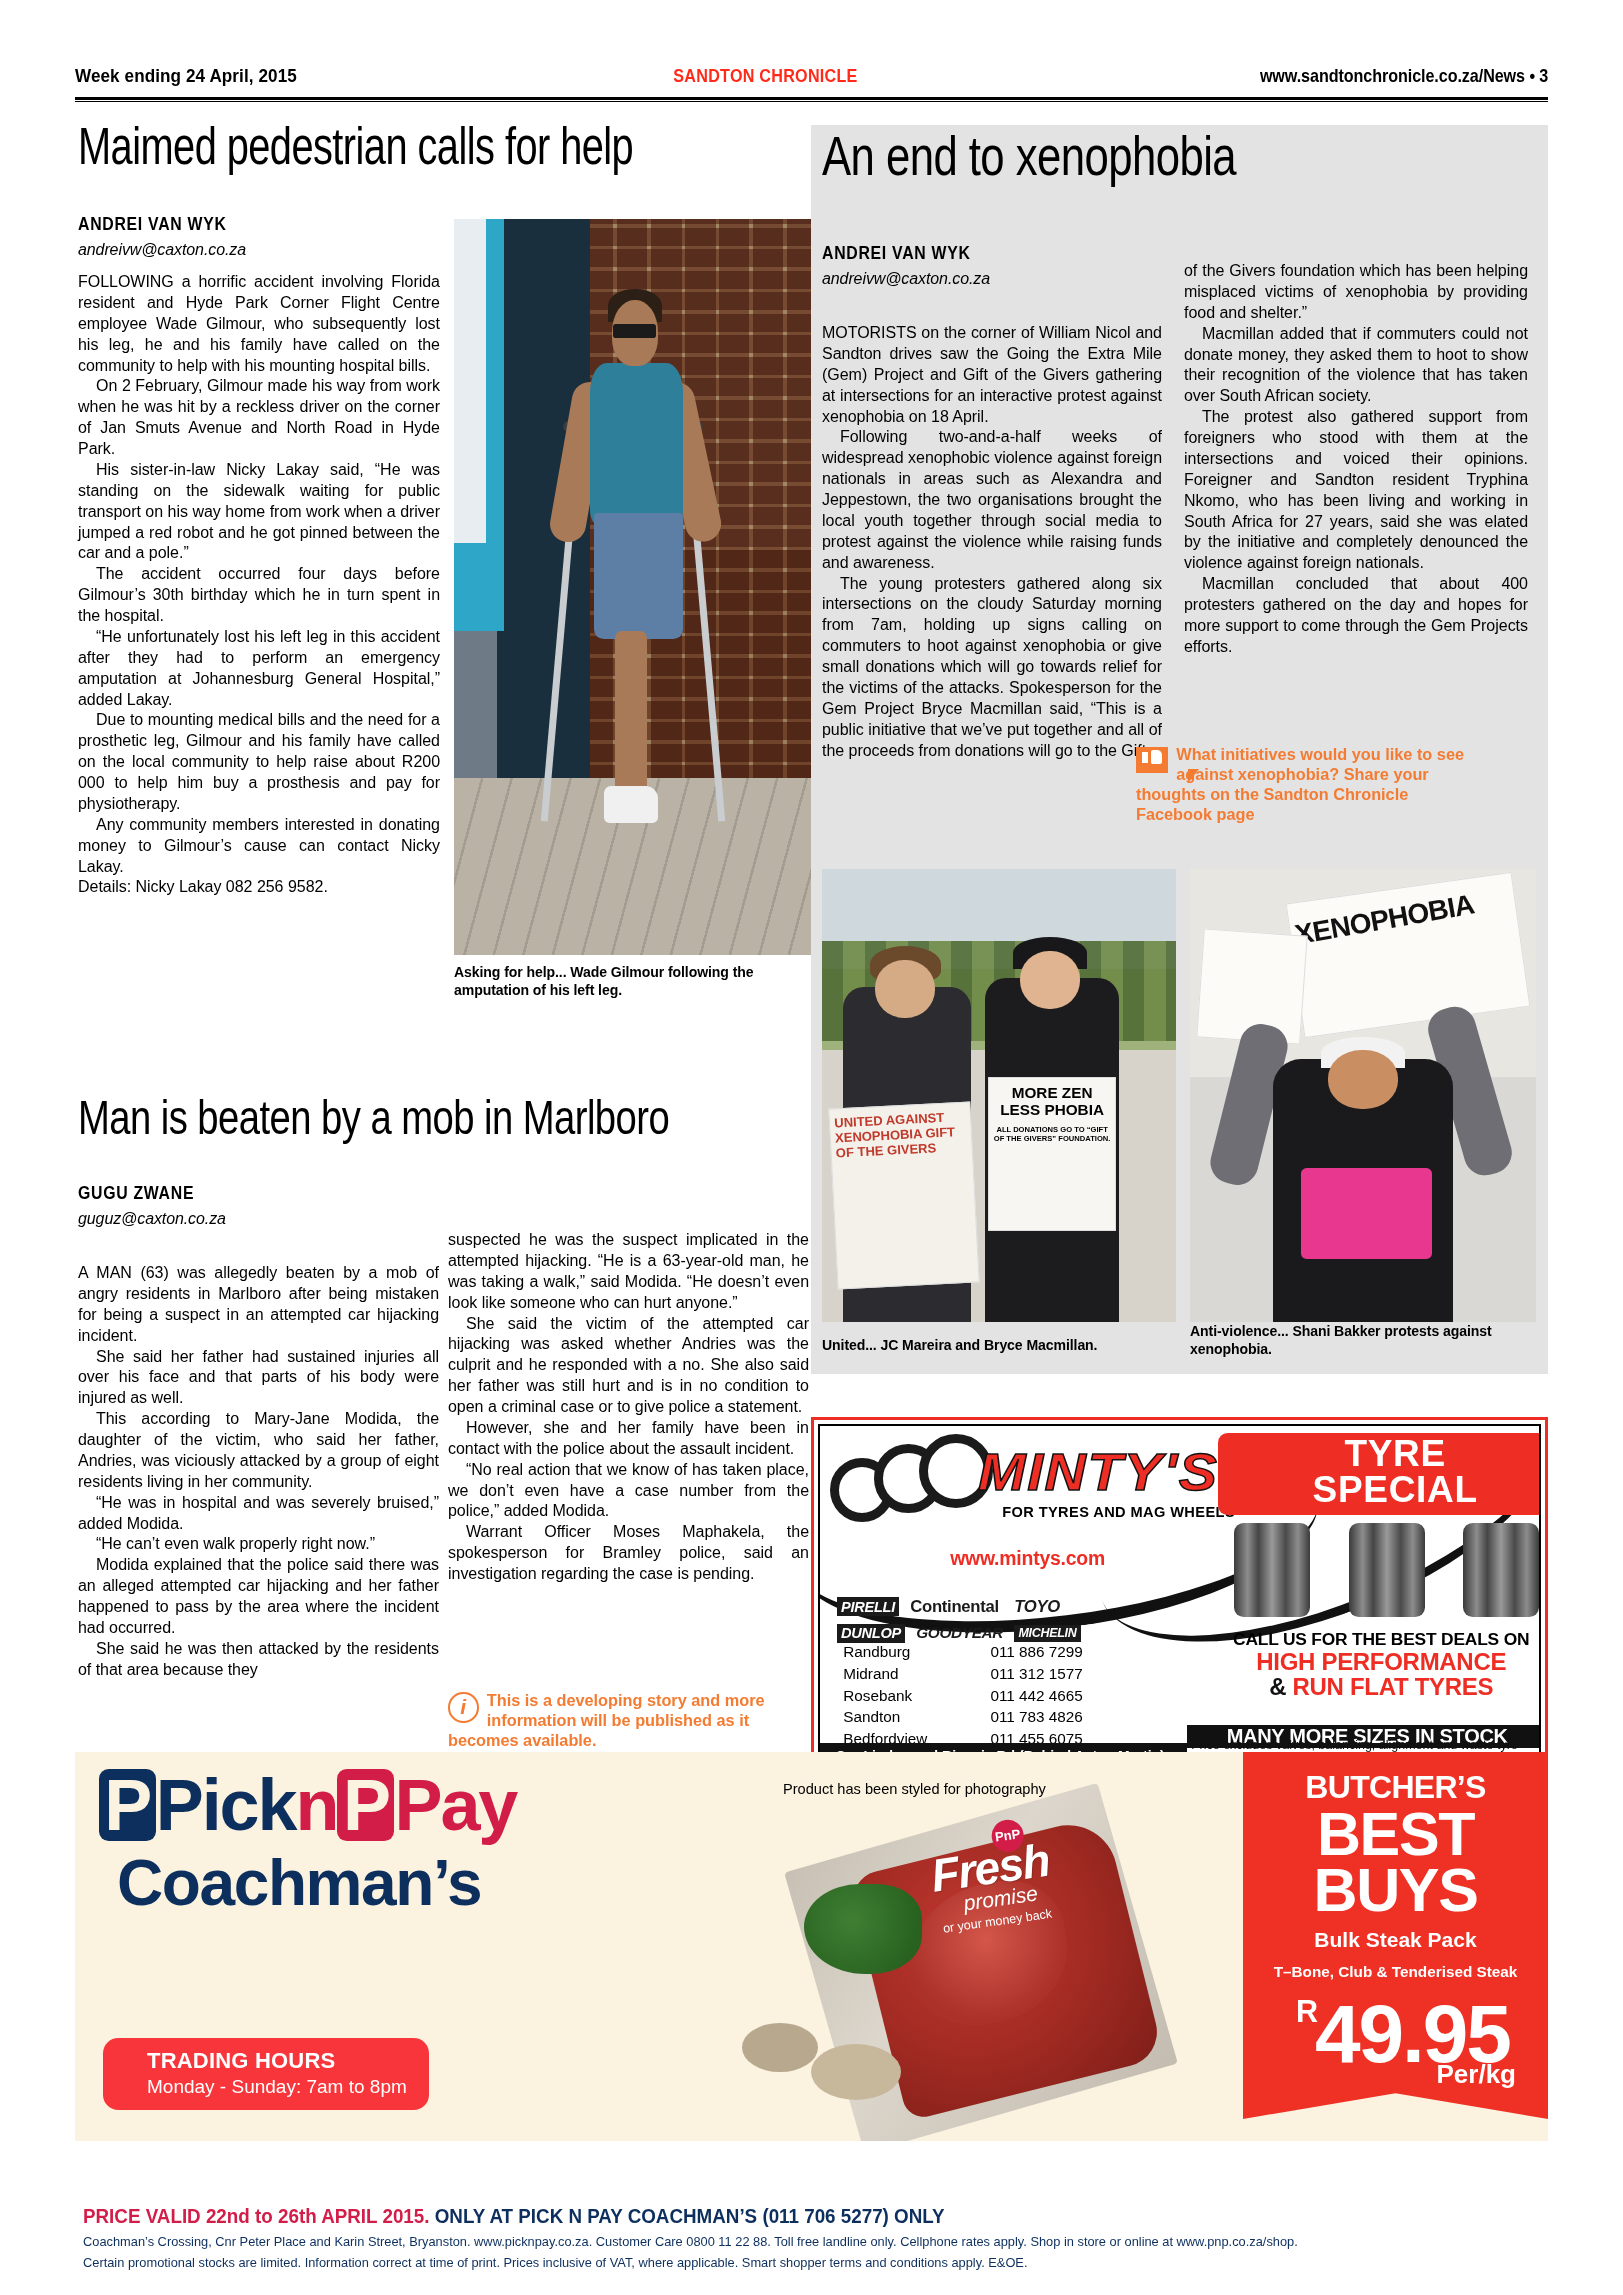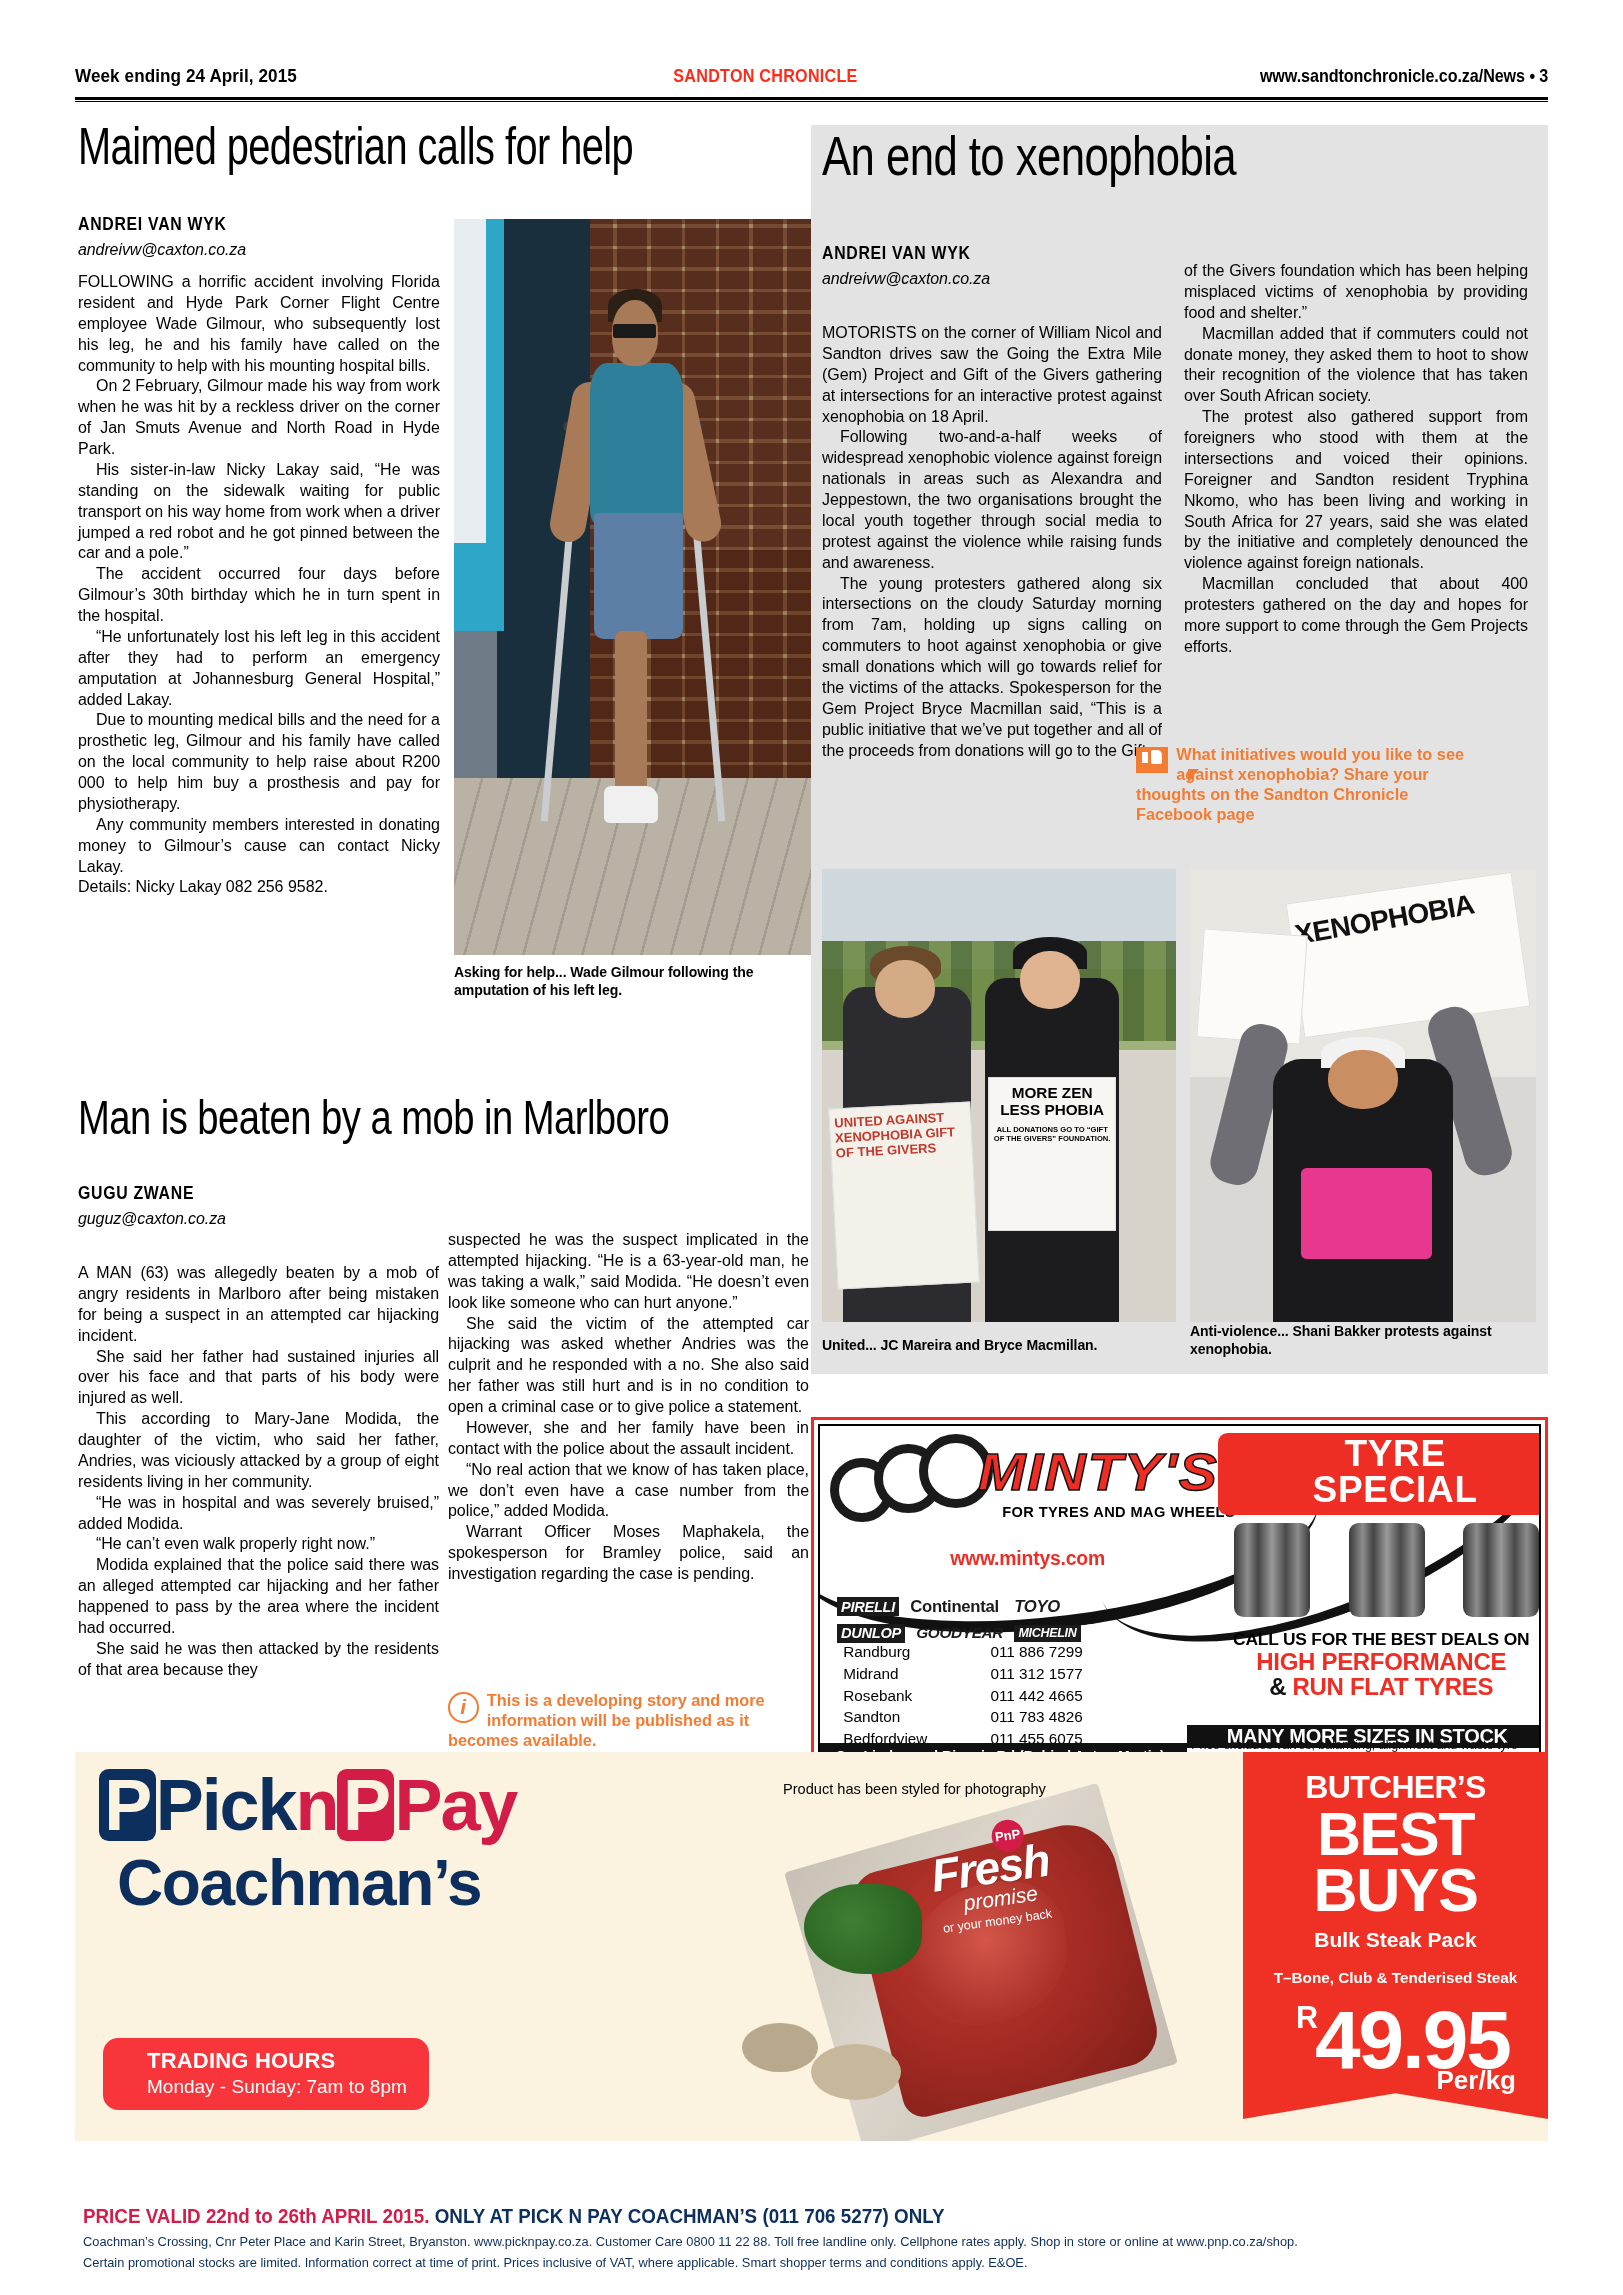--- a/index.html
+++ b/index.html
@@ -155,21 +155,21 @@
   .pnp-fresh .fr3 { font-size: 12.5px; margin-top: 2.8px; margin-left: 4.2px; }
   .pnp-fresh .pnpbadge { position: absolute; left: 65px; top: -18px; background: #d31d49; color: #fff;
                          font-size: 13px; font-weight: 700; border-radius: 50%; width: 32px; height: 32px;
                          text-align: center; line-height: 32px; }
   .pnp-red { position: absolute; left: 1168px; top: 0; width: 305px; height: 367px;
              background: #ee3124; color: #fff; text-align: center;
              clip-path: polygon(0 0,100% 0,100% 100%,50% 93%,0 100%); }
   .pnp-red .b1 { font-size: 32px; font-weight: 700; letter-spacing: -0.7px; margin-top: 16.7px; }
   .pnp-red .b2 { font-size: 61px; font-weight: 700; line-height: .92; letter-spacing: -1.4px; }
   .pnp-red .b3 { font-size: 21px; font-weight: 700; margin-top: 9.7px; }
-  .pnp-red .b4 { font-size: 15.3px; font-weight: 700; margin-top: 17px; }
+  .pnp-red .b4 { font-size: 15.3px; font-weight: 700; margin-top: 11px; }
   .pnp-price { position: relative; margin-top: 9.7px; height: 89px; }
   .pnp-price .rand { position: absolute; left: 53px; top: 4.2px; font-size: 30.5px; font-weight: 700; }
   .pnp-price .num { position: absolute; left: 72px; top: -2.8px; font-size: 82px; font-weight: 700;
                     letter-spacing: -2.1px; }
   .pnp-price .perkg { position: absolute; right: 32px; top: 69px; font-size: 26px; font-weight: 700; }
 
   
   .pnp-foot1 { position: absolute; left: 83px; top: 2205px; font-size: 20px; font-weight: 700;
                transform: scaleX(.94); transform-origin: left center; }
   .pnp-foot1 .red { color: #d31d49; }

